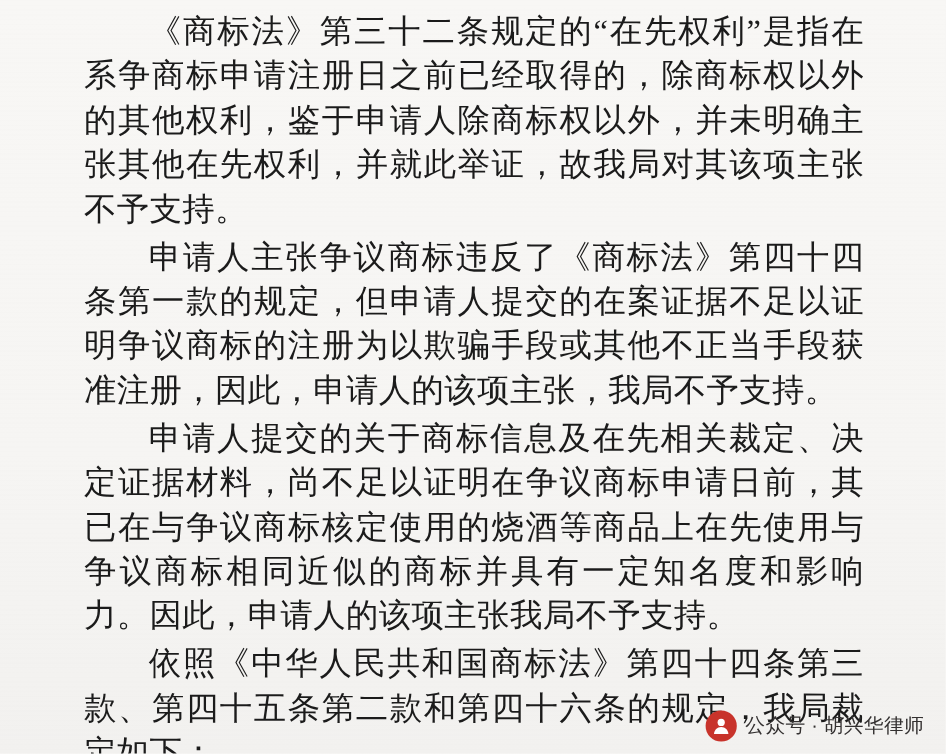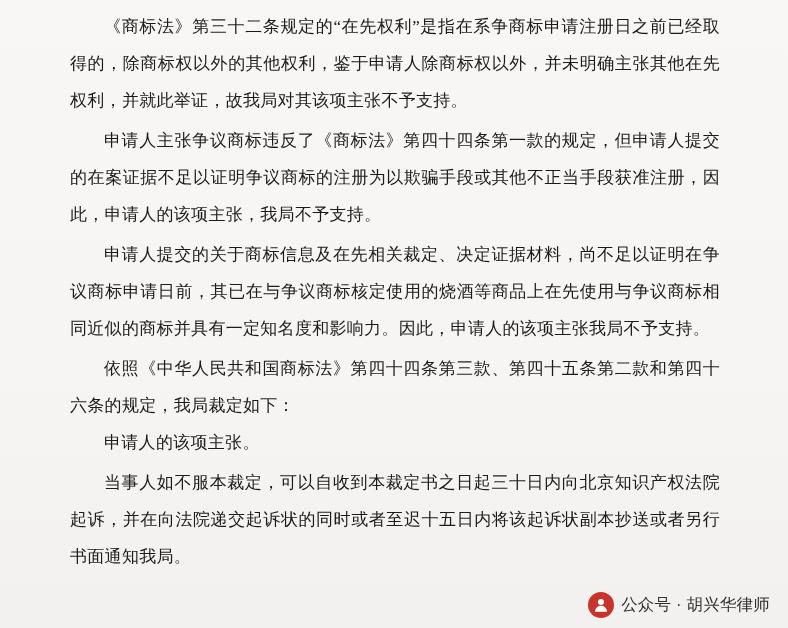--- a/index.html
+++ b/index.html
@@ -20,21 +20,21 @@
     background: linear-gradient(180deg, #f8f7f5 0%, #f6f5f3 60%, #f2f1ef 100%);
   }
   .doc-body {
     position: absolute;
     left: 70px;
     top: 8px;
     width: 650px;
   }
   p.para {
     margin: 0 0 3px 0;
-    font-size: 17px;
+    font-size: 27px;
     line-height: 37px;
     color: #1b1b1b;
     text-align: justify;
     text-justify: inter-character;
     text-indent: 2em;
     letter-spacing: 0.3px;
     font-family: "Liberation Serif", "DejaVu Serif", serif;
   }
   p.para.tight {
     margin-bottom: 0;

